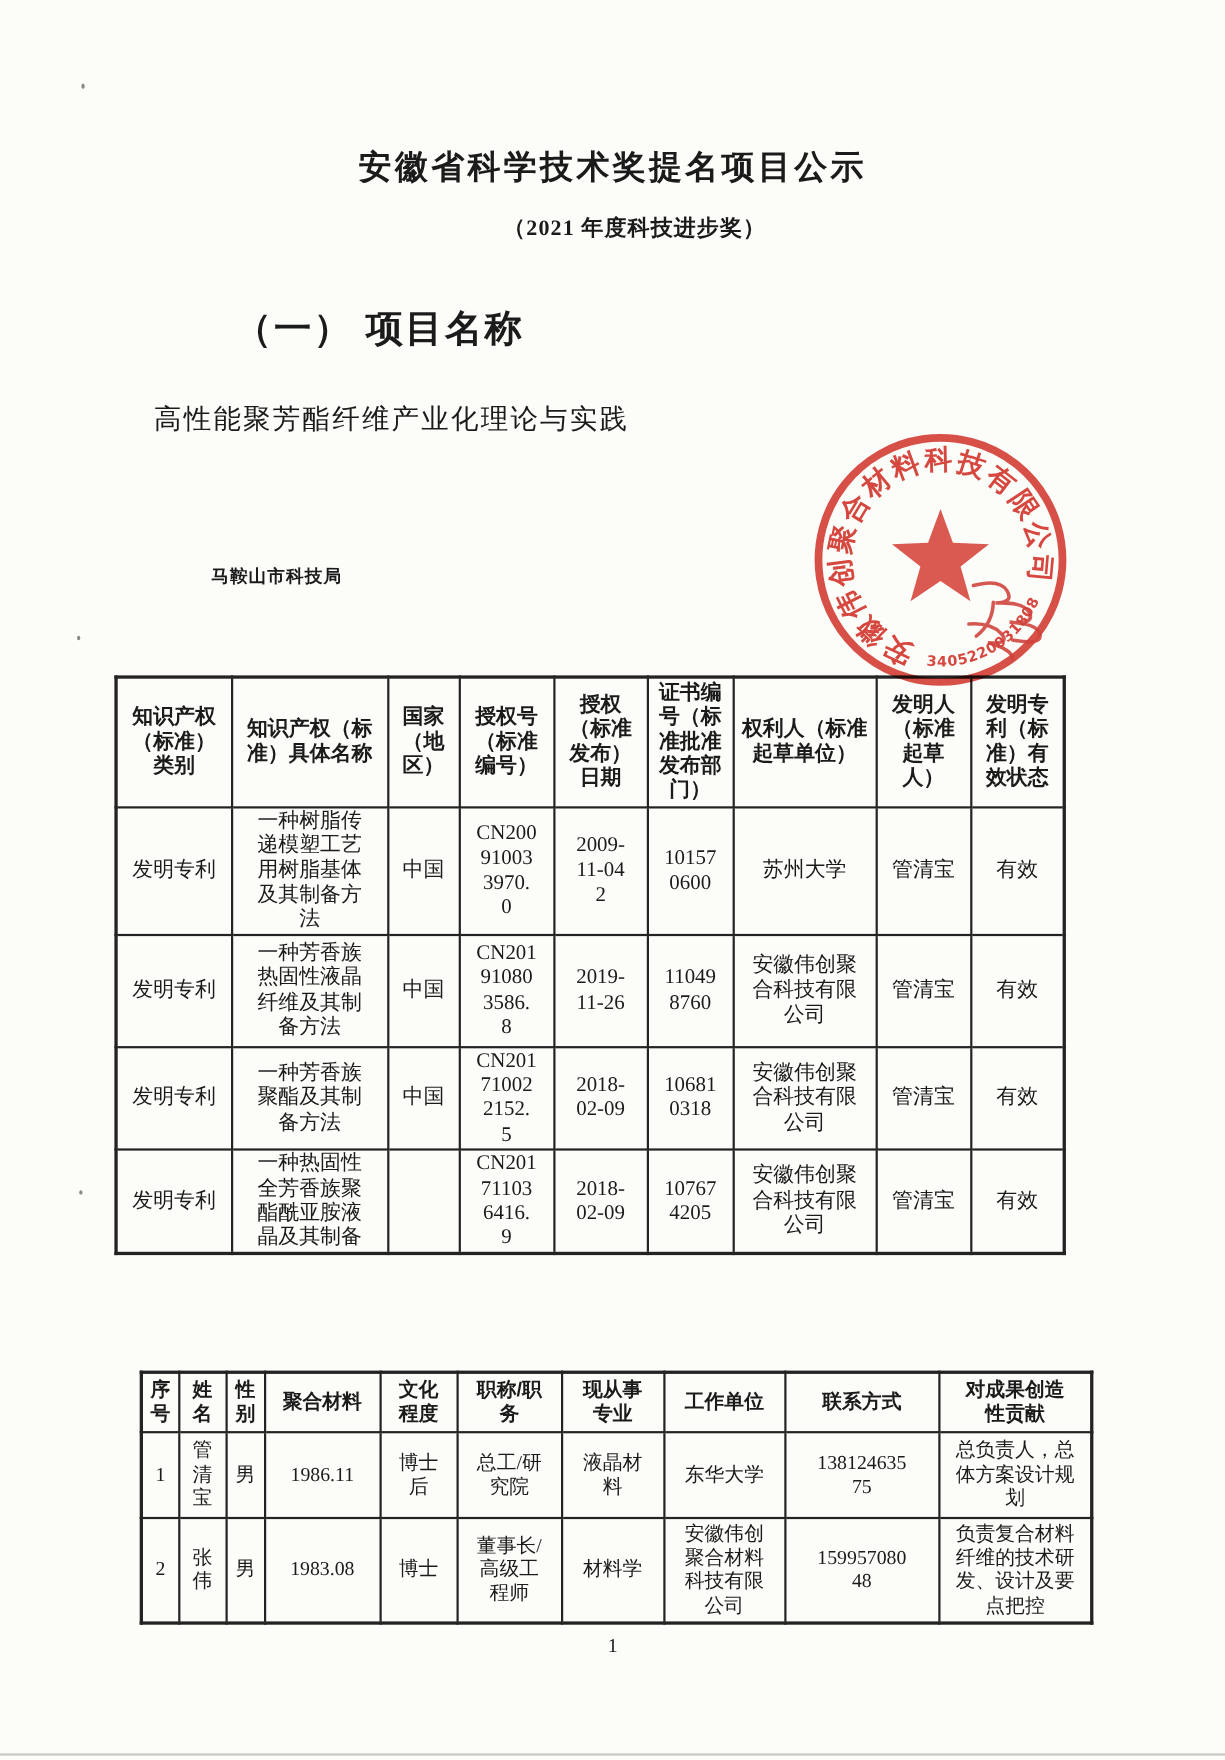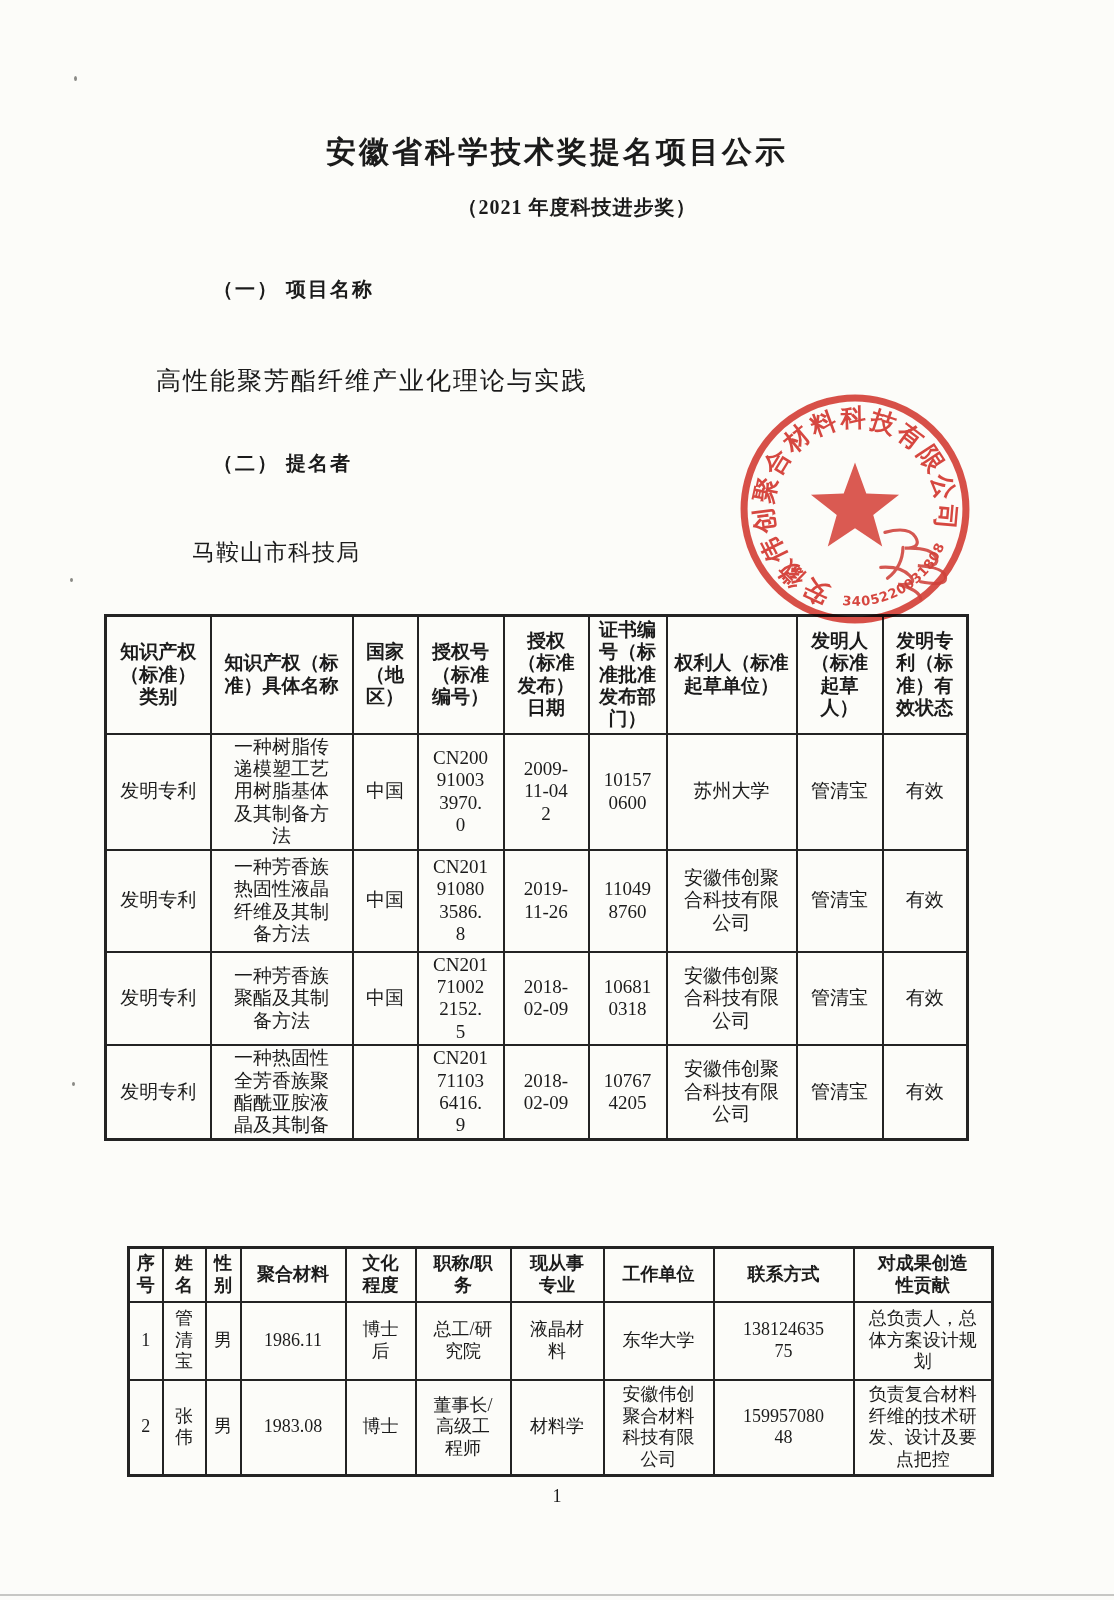--- a/index.html
+++ b/index.html
@@ -17,34 +17,34 @@
     position:absolute;top:132px;left:0;width:100%;
     text-align:center;font-size:30px;font-weight:700;
     font-family:"Liberation Sans", sans-serif;letter-spacing:3px;
   }
   .doc-subtitle{
     position:absolute;top:194px;left:0;width:100%;
     text-align:center;font-size:20px;font-weight:700;letter-spacing:1px;padding-left:20px;
   }
   .sec-heading{
     position:absolute;left:213px;
-    font-size:20px;font-weight:700;
-    font-family:Liberation Serif, serif;letter-spacing:2px;
+    font-size:34px;font-weight:700;
+    font-family:Liberation Sans, sans-serif;letter-spacing:2px;
   }
   #h1{top:276px;}
   #h2{top:450px;}
   #h3{top:564px;}
   #h4{top:1174px;}
   .project-name{
-    position:absolute;top:364px;left:156px;
+    position:absolute;top:364px;left:140px;
     font-size:25px;letter-spacing:2px;
   }
   .nominator{
-    position:absolute;top:537px;left:192px;
-    font-size:23px;letter-spacing:1px;
+    position:absolute;top:514px;left:192px;
+    font-size:16px;letter-spacing:1px;font-weight:bold;
   }
   
   table{border-collapse:collapse;table-layout:fixed;background:transparent;}
   th,td{
     border:2px solid #232323;
     text-align:center;vertical-align:middle;
     white-space:pre-line;
     padding:1px 2px;
     overflow:hidden;
   }
@@ -104,21 +104,20 @@
 <body>
 
 <div class="page">
 
   <div class="doc-title">安徽省科学技术奖提名项目公示</div>
   <div class="doc-subtitle">（2021 年度科技进步奖）</div>
 
   <div class="sec-heading" id="h1">（一） 项目名称</div>
   <div class="project-name">高性能聚芳酯纤维产业化理论与实践</div>
 
-  <div class="sec-heading" id="h2">（二） 提名者</div>
   <div class="nominator">马鞍山市科技局</div>
 
 
   <table id="ip-table">
     <colgroup>
       <col style="width:105px">
         <col style="width:142px">
         <col style="width:65px">
       <col style="width:86px">
         <col style="width:85px">

